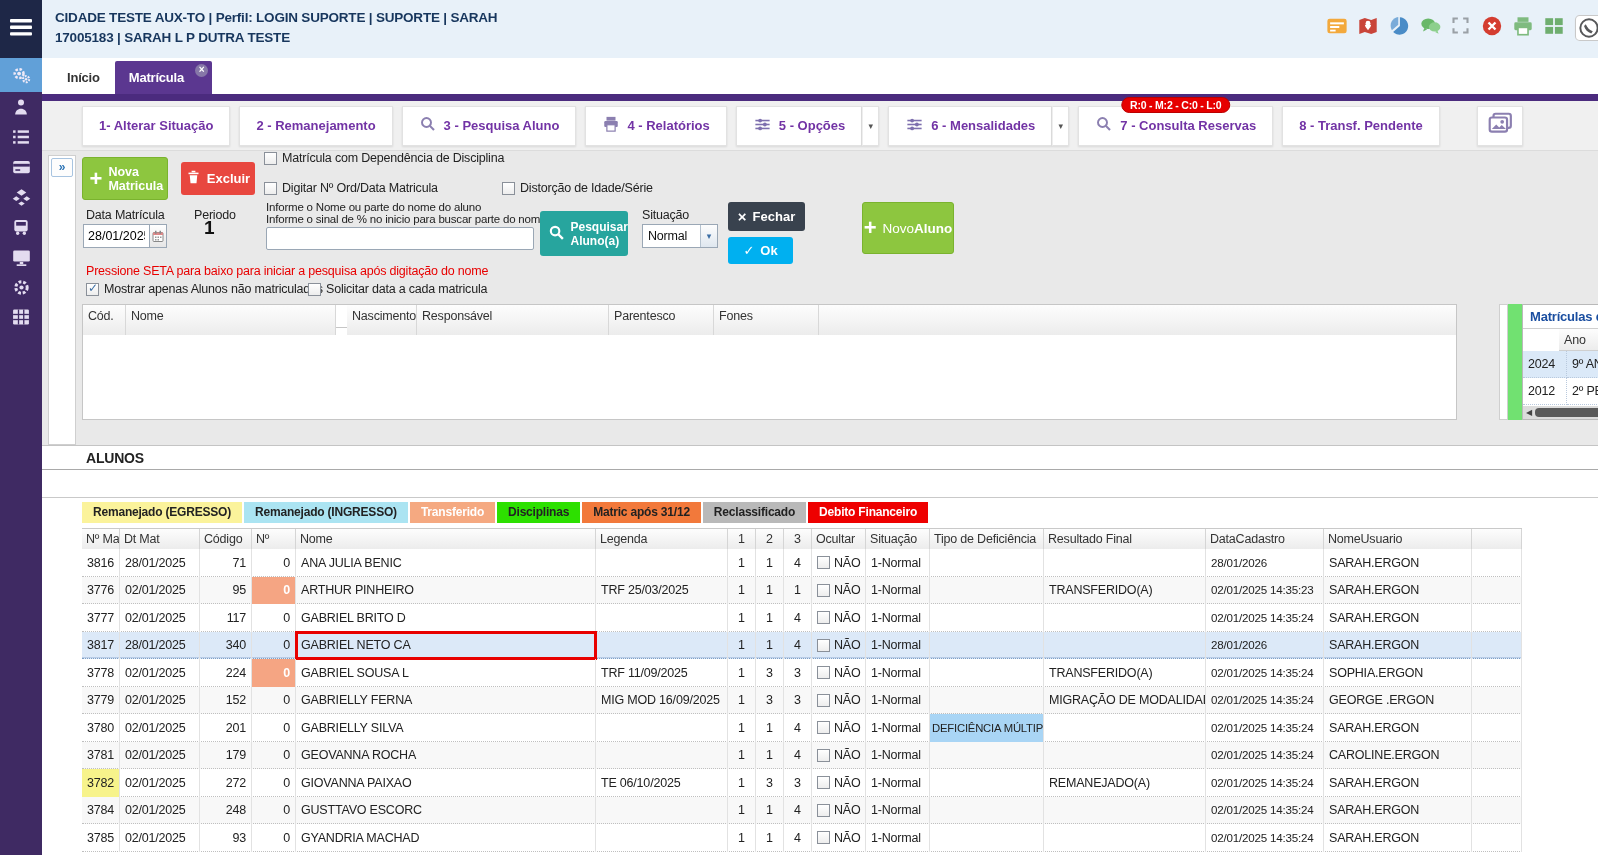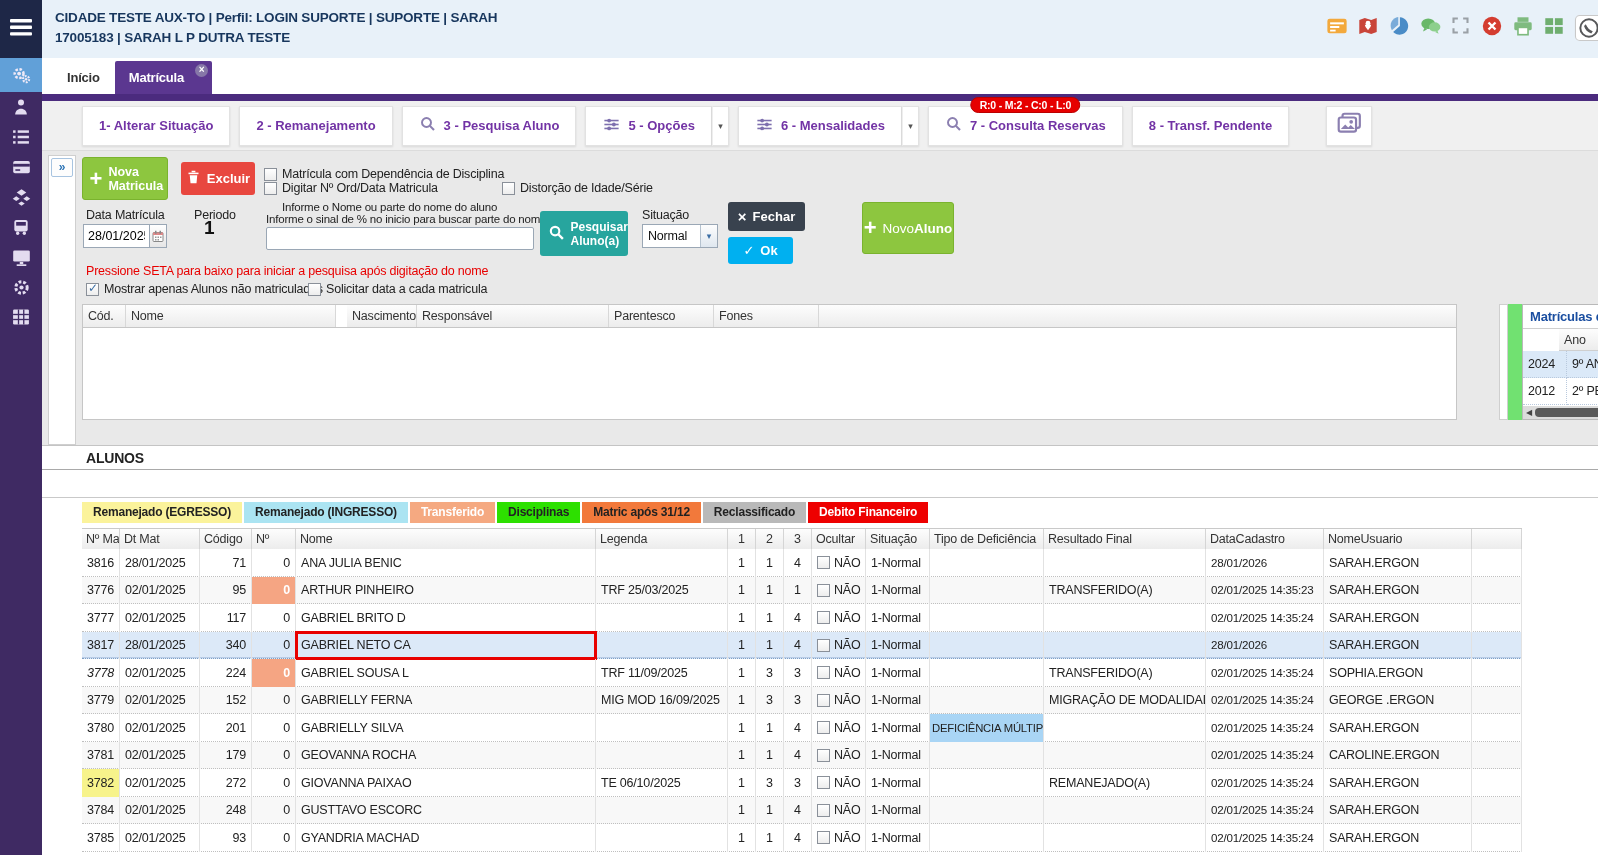--- a/index.html
+++ b/index.html
@@ -65,21 +65,21 @@
   .instr { font-size:11.5px; color:#222; line-height:12px; white-space:nowrap; }
   .name-input { left:224px; top:76px; width:268px; height:23px; border:1px solid #9aa7b5; border-radius:2px; font-size:12.5px; padding:0 5px; font-family:inherit; }
   .sel-wrap { left:600px; top:73px; width:76px; height:24px; display:flex; border:1px solid #9aa7b5; background:#fff; cursor:pointer; }
   .sel-val { flex:1; font-size:12.5px; line-height:22px; padding-left:5px; color:#111; }
   .sel-arrow { width:17px; background:linear-gradient(#fdfdfd,#dfe7ef); border-left:1px solid #b5c2cf; color:#3b6ea5; font-size:9px; line-height:22px; text-align:center; }
   .hint { left:44px; top:113px; color:#e80000; font-size:12.5px; }
 
   
   .results { left:40px; top:153px; width:1375px; height:116px; background:#fff; border:1px solid #c6c6c6; }
   .rt-head { display:flex; height:23px; border-bottom:1px solid #c6c6c6; }
-  .rth { height:22px; line-height:22px; font-size:12.5px; color:#333; padding-left:5px; background:linear-gradient(#fdfdfd,#ececec); border-right:1px solid #d8d8d8; overflow:hidden; white-space:nowrap; }
+  .rth { height:30px; line-height:22px; font-size:12.5px; color:#333; padding-left:5px; background:linear-gradient(#fdfdfd,#ececec); border-right:1px solid #d8d8d8; overflow:hidden; white-space:nowrap; }
   .rth.fill { flex:1; border-right:none; }
   .splitter { left:1457px; top:153px; width:9px; height:116px; background:#fff; border:1px solid #cfcfcf; }
   .greenstrip { left:1466px; top:153px; width:14px; height:116px; background:#71e171; }
 
   
   .rpanel { left:1480px; top:153px; width:150px; height:116px; background:#fff; border:1px solid #b9b9b9; overflow:hidden; }
   .rp-title { height:24px; line-height:24px; font-size:13px; font-weight:bold; color:#1a4ea0; padding-left:7px; border-bottom:1px solid #cfcfcf; white-space:nowrap; }
   .rp-cols, .rp-row { display:flex; }
   .rp-cols div { height:22px; line-height:22px; font-size:12.5px; color:#333; padding-left:5px; background:linear-gradient(#fdfdfd,#ececec); border-right:1px solid #d8d8d8; border-bottom:1px solid #cfcfcf;margin-left:36px; }
   .rp-row div { height:27px; line-height:26px; font-size:12.5px; color:#222; padding-left:5px; border-right:1px dotted #b9c9dd; border-bottom:1px dotted #b9c9dd; white-space:nowrap; }
@@ -295,20 +295,30 @@
       <button class="rbtn">
           <span>2 - Remanejamento</span>
         </button>
       <button class="rbtn">
           <span class="ric"><svg width="18" height="18" viewBox="0 0 24 24">
               <circle cx="10" cy="10" r="6" fill="none" stroke="#8b7fb0" stroke-width="2.6"></circle>
               <line x1="14.5" y1="14.5" x2="20" y2="20" stroke="#8b7fb0" stroke-width="2.8"></line>
             </svg></span>
           <span>3 - Pesquisa Aluno</span>
         </button>
+      <button class="rbtn">
+          <span class="ric"><svg width="18" height="18" viewBox="0 0 24 24">
+              <g fill="#8b7fb0">
+                <rect x="6" y="2.5" width="12" height="5"></rect>
+                <rect x="3" y="8" width="18" height="8" rx="1.5"></rect>
+              </g>
+              <rect x="6.5" y="13" width="11" height="8.5" fill="#fff" stroke="#8b7fb0" stroke-width="1.6"></rect>
+            </svg></span>
+          <span>4 - Relatórios</span>
+        </button>
       <div class="rgroup">
         <button class="rbtn">
             <span class="ric"><svg width="19" height="19" viewBox="0 0 24 24">
                 <g stroke="#7d6fae" stroke-width="2">
                   <line x1="3" y1="7" x2="21" y2="7"></line>
                   <line x1="3" y1="12" x2="21" y2="12"></line>
                   <line x1="3" y1="17" x2="21" y2="17"></line>
                 </g>
                 <g fill="#7d6fae">
                   <circle cx="9" cy="7" r="2.4"></circle>
@@ -374,21 +384,21 @@
 
       <button class="abs btn btn-excluir">
         <span><svg width="15" height="16" viewBox="0 0 24 24" fill="#fff">
               <rect x="9" y="2" width="6" height="2.5"></rect>
               <rect x="4" y="5" width="16" height="2.5"></rect>
               <path d="M6 9h12l-1.2 13H7.2z"></path>
             </svg></span>
         <span>Excluir</span>
       </button>
 
-      <div class="abs cbrow" style="left:222px; top:16px;">
+      <div class="abs cbrow" style="left:222px; top:0;">
         <span class="cb"></span>
         <span>Matrícula com Dependência de Disciplina</span>
       </div>
       <div class="abs cbrow" style="left:222px; top:30px;">
         <span class="cb"></span>
         <span>Digitar Nº Ord/Data Matricula</span>
       </div>
       <div class="abs cbrow" style="left:460px; top:30px;">
         <span class="cb"></span>
         <span>Distorção de Idade/Série</span>
@@ -410,21 +420,21 @@
                 <rect x="6" y="17" width="3" height="3"></rect>
                 <rect x="11" y="17" width="3" height="3"></rect>
               </g>
             </svg>
           </button>
       </div>
 
       <div class="abs flabel" style="left:152px; top:57px;">Periodo</div>
       <div class="abs periodo-val">1</div>
 
-      <div class="abs instr" style="left:240px; top:50px;">Informe o Nome ou parte do nome do aluno</div>
+      <div class="abs instr" style="left:224px; top:50px;">Informe o Nome ou parte do nome do aluno</div>
       <div class="abs instr" style="left:224px; top:62px;">Informe o sinal de % no inicio para buscar parte do nome</div>
       <input class="abs name-input" value="" style="">
 
       <button class="abs btn btn-pesq">
         <span><svg width="17" height="17" viewBox="0 0 24 24">
               <circle cx="10" cy="10" r="6" fill="none" stroke="#fff" stroke-width="3"></circle>
               <line x1="14.5" y1="14.5" x2="21" y2="21" stroke="#fff" stroke-width="3.4"></line>
             </svg></span>
         <span style="width:50px;">Pesquisar Aluno(a)</span>
       </button>
@@ -606,21 +616,21 @@
                   <span>NÃO</span>
                 </div>
                 <div class="td al-l" style="width: 64px;">1-Normal</div>
                 <div class="td al-l" style="width: 114px;"></div>
                 <div class="td al-l" style="width: 162px;"></div>
                 <div class="td al-l td-small" style="width: 118px;">28/01/2026</div>
                 <div class="td al-l" style="width: 148px;">SARAH.ERGON</div>
                 <div class="td al-l" style="width: 50px;"></div>
               </div>
               <div class="trow">
-                <div class="td al-r" style="width: 38px; font-style: italic;">3778</div>
+                <div class="td al-r" style="width: 38px;">3778</div>
                 <div class="td al-l" style="width: 80px;">02/01/2025</div>
                 <div class="td al-r" style="width: 52px;">224</div>
                 <div class="td al-r hl-salmon" style="width: 44px;">0</div>
                 <div class="td al-l" style="width: 300px;">GABRIEL SOUSA L</div>
                 <div class="td al-l" style="width: 132px;">TRF 11/09/2025</div>
                 <div class="td al-c" style="width: 28px;">1</div>
                 <div class="td al-c" style="width: 28px;">3</div>
                 <div class="td al-c" style="width: 28px;">3</div>
                 <div class="td al-l" style="width: 54px;">
                   <span class="cb"></span>

